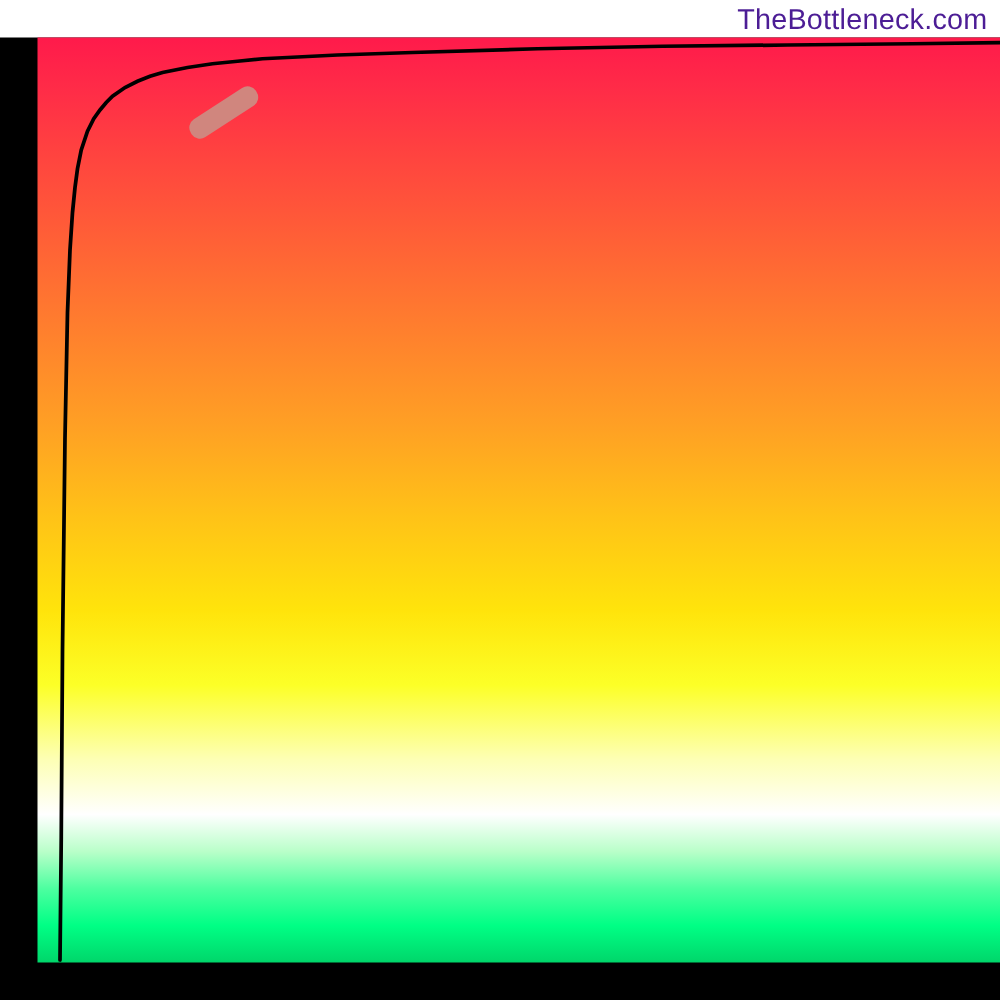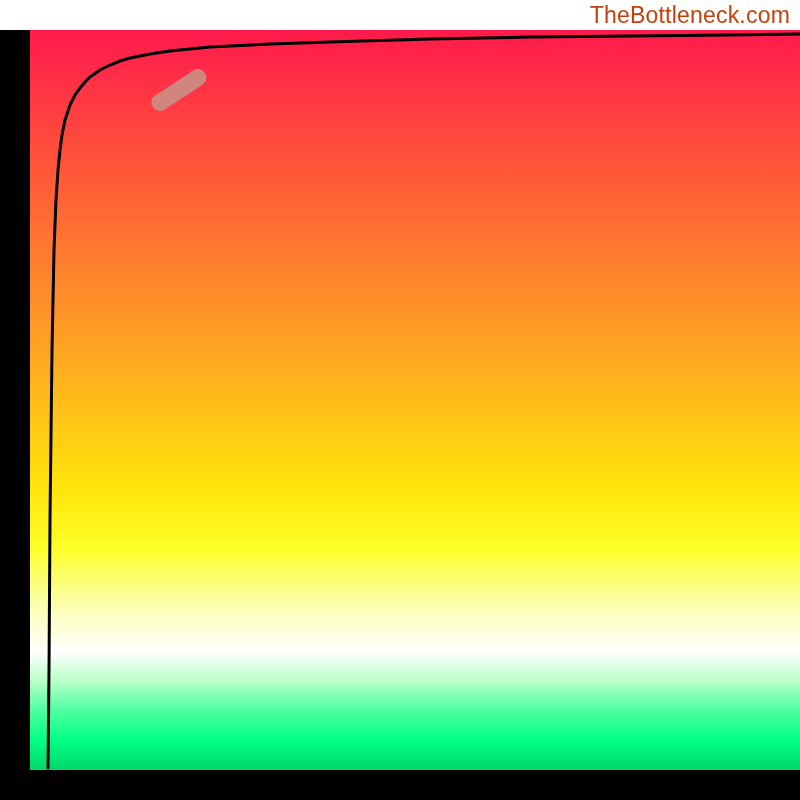--- a/index.html
+++ b/index.html
@@ -8,21 +8,21 @@
     position: relative;
     width: 800px;
     height: 800px;
   }
   .attribution {
     position: absolute;
     top: 2px;
     right: 10px;
     font-family: Arial, Helvetica, sans-serif;
     font-size: 23px;
-    color: #c2410c;
+    color: #4c1d95;
     font-weight: 400;
     letter-spacing: 0.2px;
   }
   .chart-outer {
     position: absolute;
     left: 0;
     top: 30px;
     width: 800px;
     height: 770px;
     background: #000;

